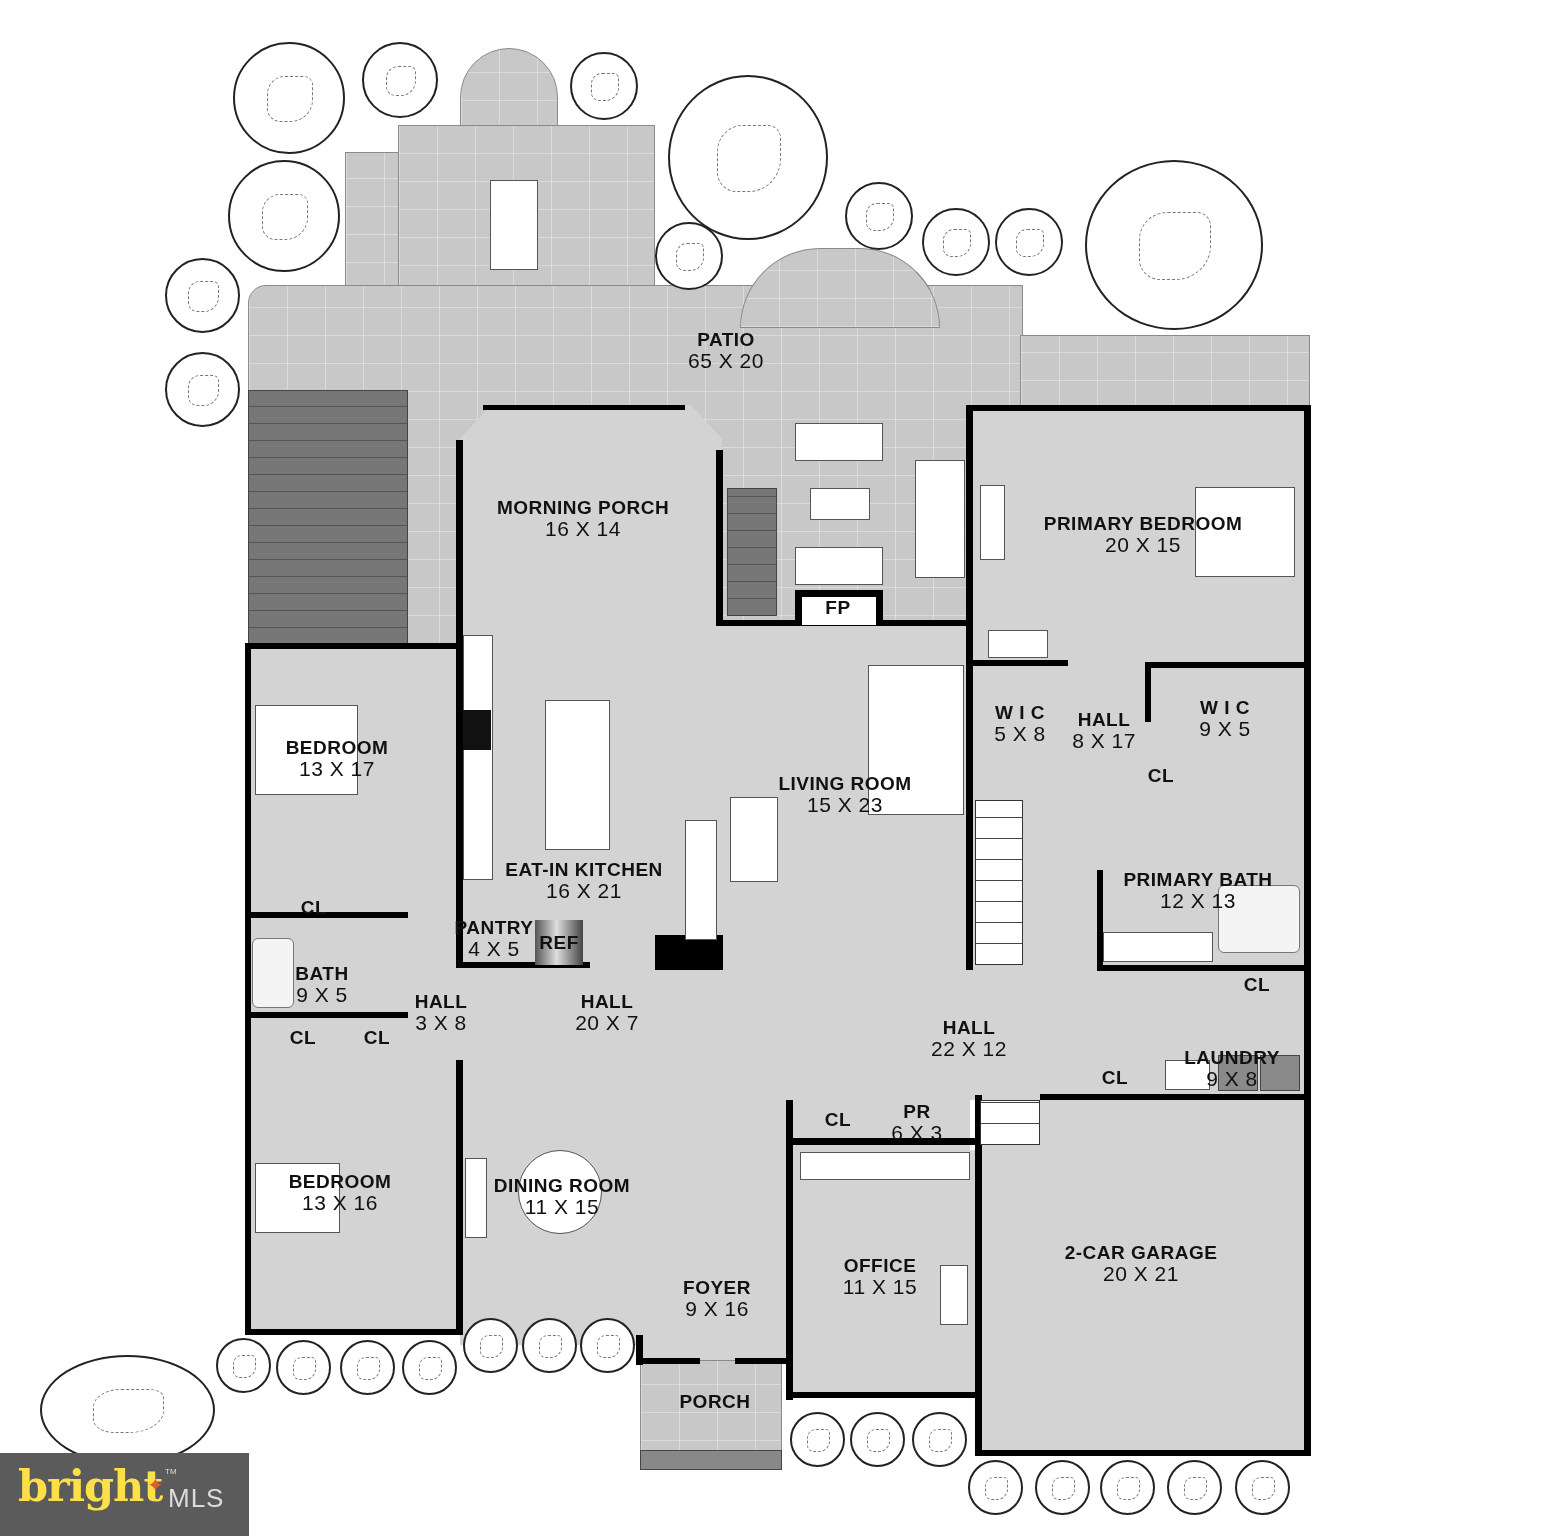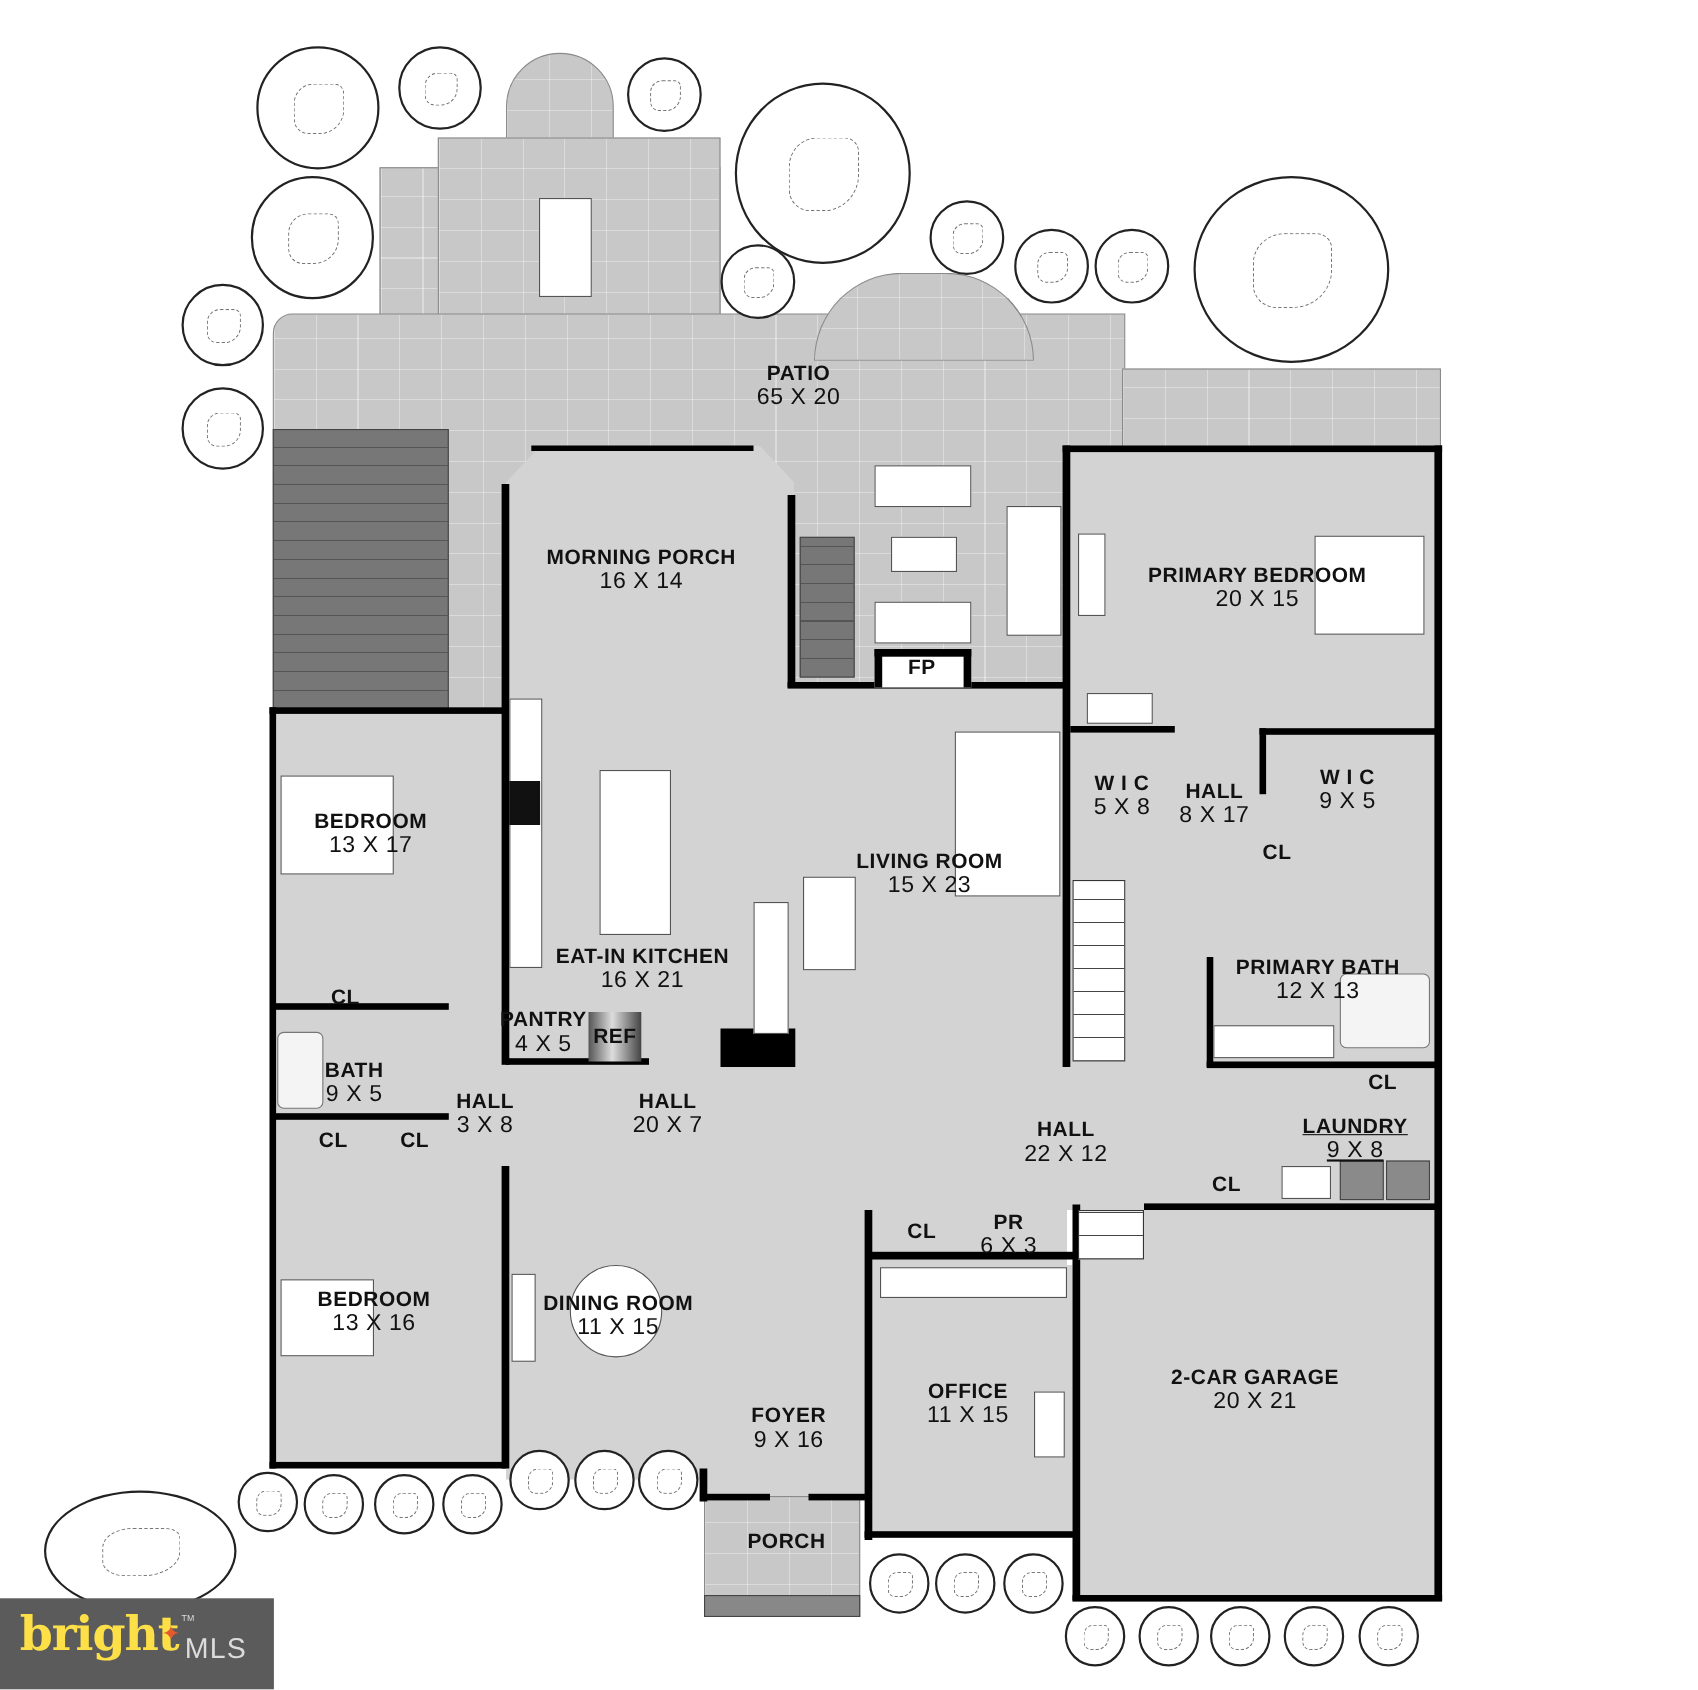--- a/index.html
+++ b/index.html
@@ -222,21 +222,21 @@
   </div>
 <div class="label" style="left:1257px;top:975px;">
     <span class="n">CL</span>
   </div>
 <div class="label" style="left:303px;top:1028px;">
     <span class="n">CL</span>
   </div>
 <div class="label" style="left:377px;top:1028px;">
     <span class="n">CL</span>
   </div>
-<div class="label" style="left:1232px;top:1015px;text-decoration:underline;">
+<div class="label" style="left:1232px;top:1048px;">
     <span class="n">LAUNDRY</span>
     <span class="d">9 X 8</span>
   </div>
 <div class="label" style="left:969px;top:1018px;">
     <span class="n">HALL</span>
     <span class="d">22 X 12</span>
   </div>
 <div class="label" style="left:1115px;top:1068px;">
     <span class="n">CL</span>
   </div>

